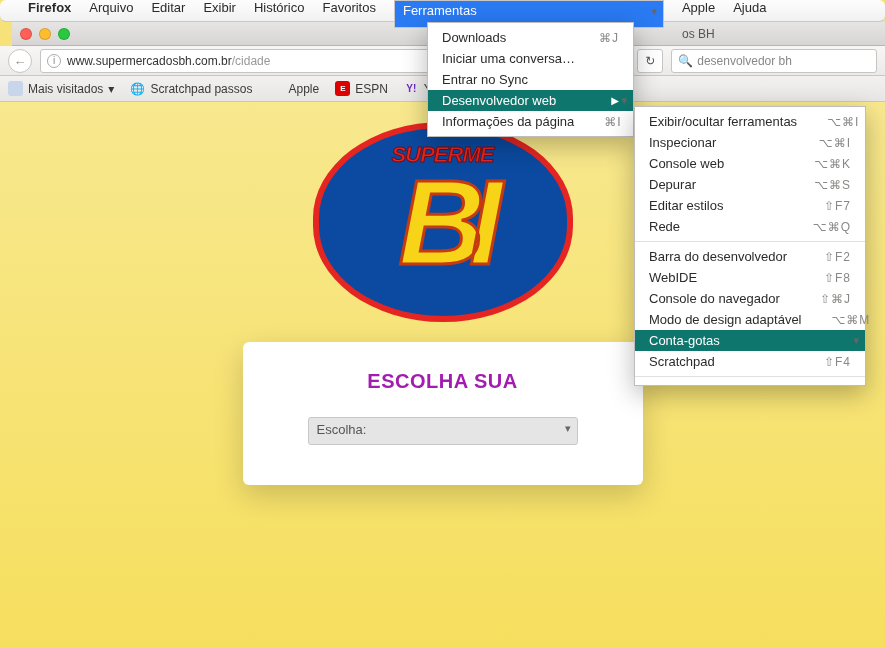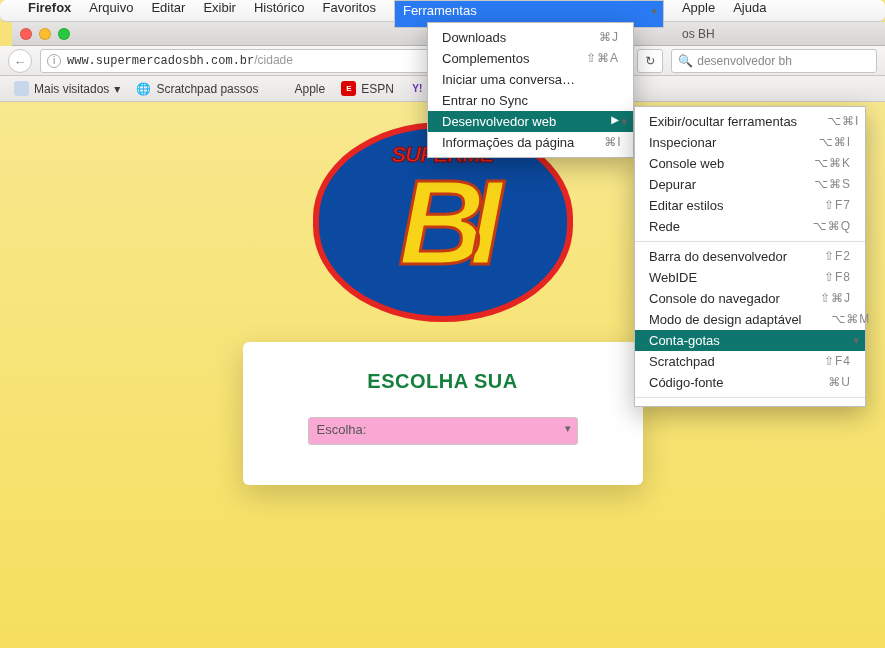--- a/index.html
+++ b/index.html
@@ -17,49 +17,49 @@
   .dot { width:12px;height:12px;border-radius:50%; border:1px solid rgba(0,0,0,.15);}
   .dot.r{background:#ff5f57;} .dot.y{background:#ffbd2e;} .dot.g{background:#28c940;}
   .tabtail { margin-left:600px; color:#555;}
 
   
   .toolbar { height:30px; background:linear-gradient(#f7f6f5,#eceae8); border-bottom:1px solid #c9c7c5; display:flex; align-items:center; padding:0 8px; gap:8px; font-size:12px; color:#6a6a6a;}
   .navbtn { width:24px;height:24px;border:1px solid #c7c5c3;border-radius:12px;display:flex;align-items:center;justify-content:center;background:#fff;color:#888;font-size:13px;}
   .urlbox { flex:3; height:24px; border:1px solid #c7c5c3; border-radius:3px; background:#fff; display:flex; align-items:center; padding:0 6px; gap:6px;}
   .urlbox .info { width:14px;height:14px;border:1px solid #aaa;border-radius:50%;font-size:10px;display:flex;align-items:center;justify-content:center;color:#888;}
   .urlbox .url { color:#999; }
-  .urlbox .url .dark { color:#333;font-family:Liberation Mono, monospace; }
+  .urlbox .url .dark { color:#333; }
   .reload { width:26px;height:24px;border:1px solid #c7c5c3;border-radius:3px;background:#fff;display:flex;align-items:center;justify-content:center;color:#555;}
   .searchbox { flex:1; height:24px; border:1px solid #c7c5c3; border-radius:3px; background:#fff; display:flex; align-items:center; padding:0 6px; gap:4px; color:#888; overflow:hidden;}
   .searchbox .mag { font-size:12px;}
 
   
-  .bmbar { height:26px; background:linear-gradient(#f3f1ef,#e8e6e4); border-bottom:1px solid #c9c7c5; display:flex; align-items:center; padding:0 14px; gap:16px; font-size:12px; color:#3a3a3a;}
+  .bmbar { height:26px; background:linear-gradient(#f3f1ef,#e8e6e4); border-bottom:1px solid #c9c7c5; display:flex; align-items:center; padding:0 8px; gap:16px; font-size:12px; color:#3a3a3a;}
   .bm { display:flex; align-items:center; gap:5px;}
   .bmicon { width:15px;height:15px;border-radius:3px;display:flex;align-items:center;justify-content:center;font-size:10px;}
   .bmicon.grid{background:#c7d6ea;}
   .bmicon.globe::before{content:"🌐";font-size:12px;}
   .bmicon.apple::before{content:"";font-size:13px;color:#555;}
   .bmicon.espn{background:#d00;color:#fff;font-weight:bold;font-size:8px;letter-spacing:-0.5px;}
   .bmicon.yahoo{color:#6b2fbf;font-weight:bold;font-size:10px;}
 
   
   .page { position:absolute; top:102px; left:0; right:0; bottom:0; background:linear-gradient(#f8e88e,#f6df5e); display:flex; flex-direction:column; align-items:center;}
   .logo { margin-top:20px; position:relative; width:260px; height:200px;}
   .oval { position:absolute; inset:0; background:#0b4aa0; border-radius:50%/48%; border:6px solid #e52521; }
   .sup { position:absolute; top:20px; left:0; right:0; text-align:center; font-size:22px; font-weight:900; font-style:italic; color:#e52521; -webkit-text-stroke:1px #7a0c0c; letter-spacing:-1px;}
   .bh { position:absolute; top:40px; left:0; right:0; text-align:center; font-size:120px; font-weight:900; font-style:italic; color:#f7d417; -webkit-text-stroke:3px #c63a12; letter-spacing:-16px; line-height:1;}
   .card { margin-top:20px; width:400px; background:#fff; border-radius:6px; box-shadow:0 10px 30px rgba(0,0,0,.18); padding:28px 20px 40px; text-align:center;}
-  .card h2 { color:#15803d; font-size:20px; font-weight:800; letter-spacing:.5px; margin-bottom:24px;}
-  .sel { display:inline-block; width:270px; height:28px; border:1px solid #c9c7c5; border-radius:3px; background:#f9a8d4; font-size:13px; color:#555; text-align:left; padding:4px 22px 4px 8px; position:relative;}
+  .card h2 { color:#a21caf; font-size:20px; font-weight:800; letter-spacing:.5px; margin-bottom:24px;}
+  .sel { display:inline-block; width:270px; height:28px; border:1px solid #c9c7c5; border-radius:3px; background:#e5e5e5; font-size:13px; color:#555; text-align:left; padding:4px 22px 4px 8px; position:relative;}
   .sel::after{content:"▾"; position:absolute; right:6px; top:4px; color:#666; font-size:11px;}
 
   
   .menu { position:absolute; background:#fff; border:1px solid #bfbdbb; box-shadow:0 8px 24px rgba(0,0,0,.28); font-size:13px; color:#2b2b2b; padding:4px 0; z-index:50;}
-  .menu .row { display:flex; justify-content:space-between; align-items:flex-start; padding:3px 14px; white-space:nowrap; gap:30px;}
+  .menu .row { display:flex; justify-content:space-between; align-items:center; padding:3px 14px; white-space:nowrap; gap:30px;}
   .menu .row.sel { background:#0f766e; color:#fff; border-radius:0; border:none; width:auto; height:auto;}
   .menu .row.sel .sc{color:#fff;}
   .menu .sc { color:#8a8886; font-size:12px; letter-spacing:1px;}
   .menu .arrow{font-size:10px;}
   .menu hr{border:none;border-top:1px solid #e2e0de;margin:4px 0;}
 
   #menu1 { top:22px; left:427px; width:207px;}
   #menu2 { top:106px; left:634px; width:232px;}
 
 </style>
@@ -138,24 +138,20 @@
     <div class="sel">Escolha:</div>
   </div>
 </div>
 
 <div id="menu1" class="menu">
   <div class="row">
       <span>Downloads</span>
       <span class="sc">⌘J</span>
     </div>
   <div class="row">
-      <span>Complementos</span>
-      <span class="sc">⇧⌘A</span>
-    </div>
-  <div class="row">
       <span>Iniciar uma conversa…</span>
       <span class="sc"></span>
     </div>
   <div class="row">
       <span>Entrar no Sync</span>
       <span class="sc"></span>
     </div>
   <div class="row sel">
       <span>Desenvolvedor web</span>
       <span class="arrow">▶</span>
@@ -209,18 +205,14 @@
       <span class="sc">⌥⌘M</span>
     </div>
   <div class="row sel">
       <span>Conta-gotas</span>
       <span class="sc"></span>
     </div>
   <div class="row">
       <span>Scratchpad</span>
       <span class="sc">⇧F4</span>
     </div>
-  <div class="row">
-      <span>Código-fonte</span>
-      <span class="sc">⌘U</span>
-    </div>
   <hr>
 </div>
 
 </body></html>

